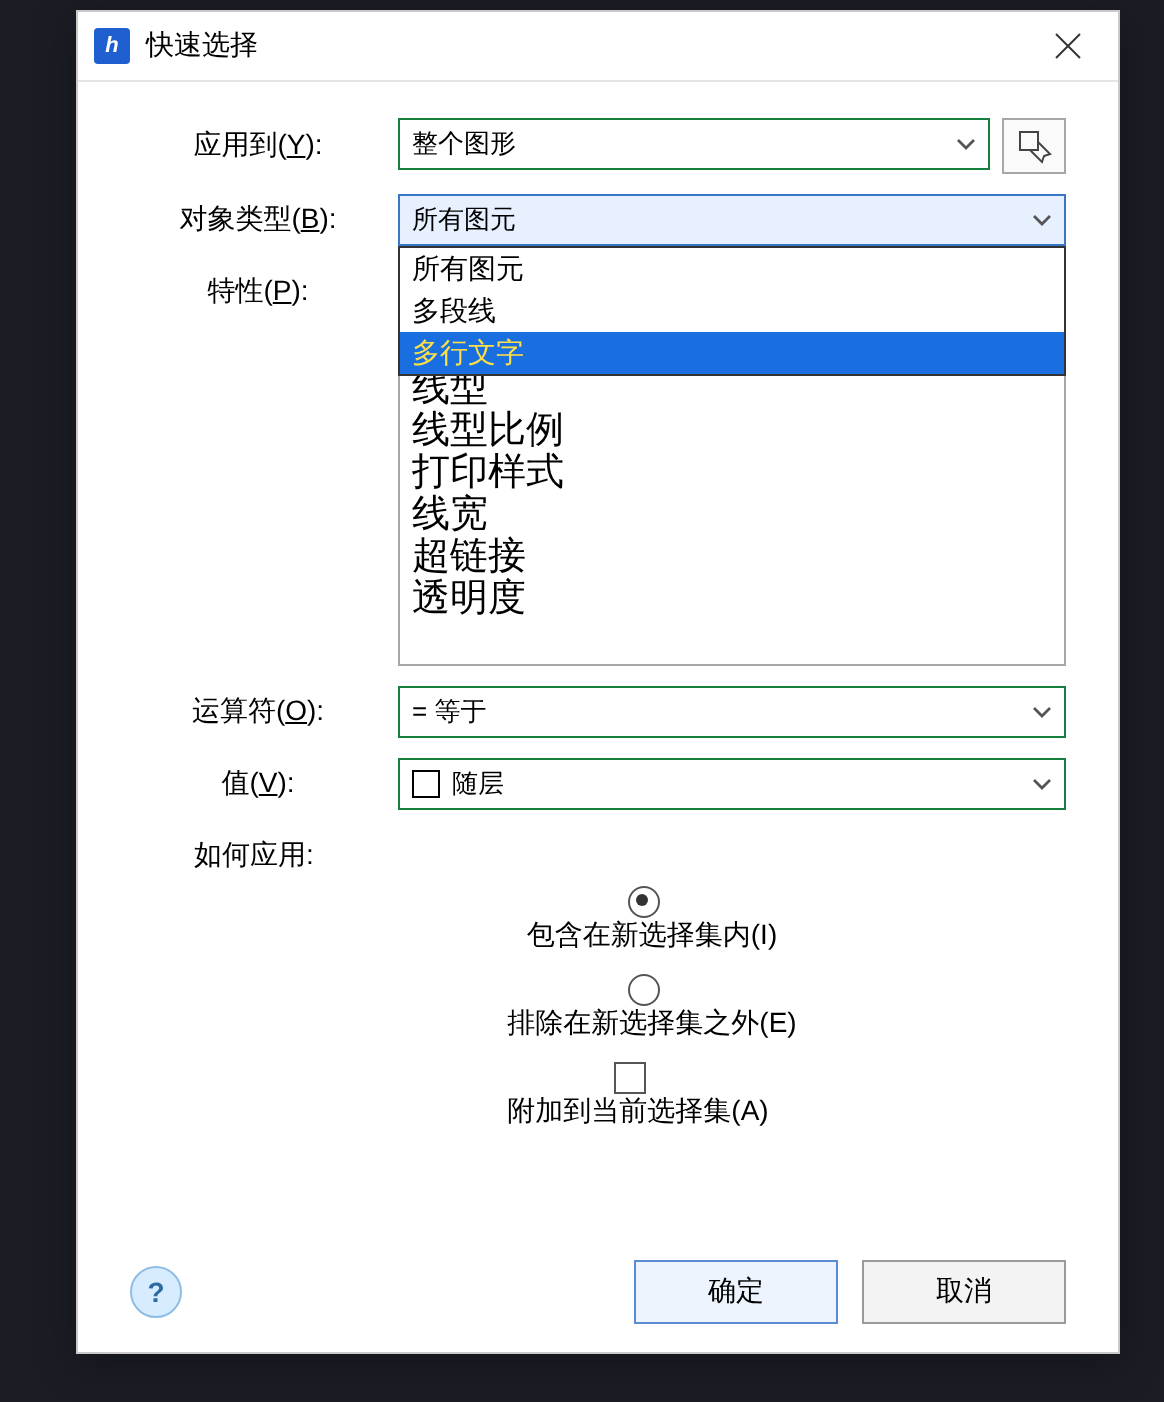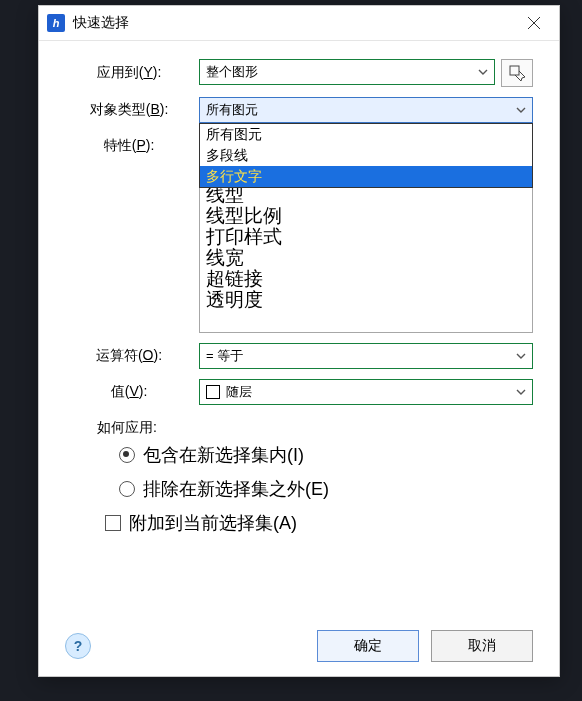--- a/index.html
+++ b/index.html
@@ -119,21 +119,22 @@
     vertical-align: -2px;
   }
   .section-lbl {
     font-size: 14px;
     margin: 14px 0 6px 32px;
   }
   .radio-row, .check-row {
     display: flex; align-items: center;
     margin-left: 54px;
     margin-bottom: 10px;
-    font-size: 18px;
+    font-size: 14px;
+    flex-direction: column;
   }
   .radio {
     width: 14px; height: 14px; border: 1px solid #555; border-radius: 50%;
     margin-right: 8px; position: relative;
   }
   .radio.checked::after{
     content:""; position:absolute; left:3px; top:3px; width:6px; height:6px;
     background:#333; border-radius:50%;
   }
   .checkbox {

